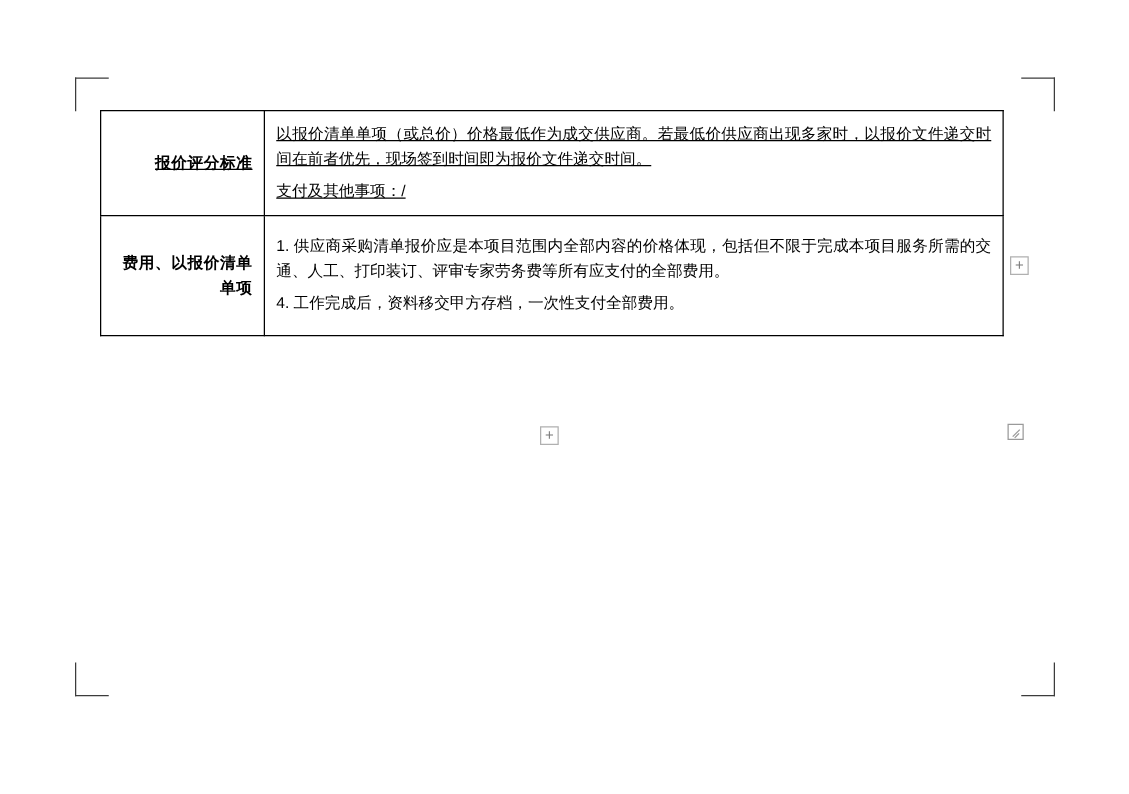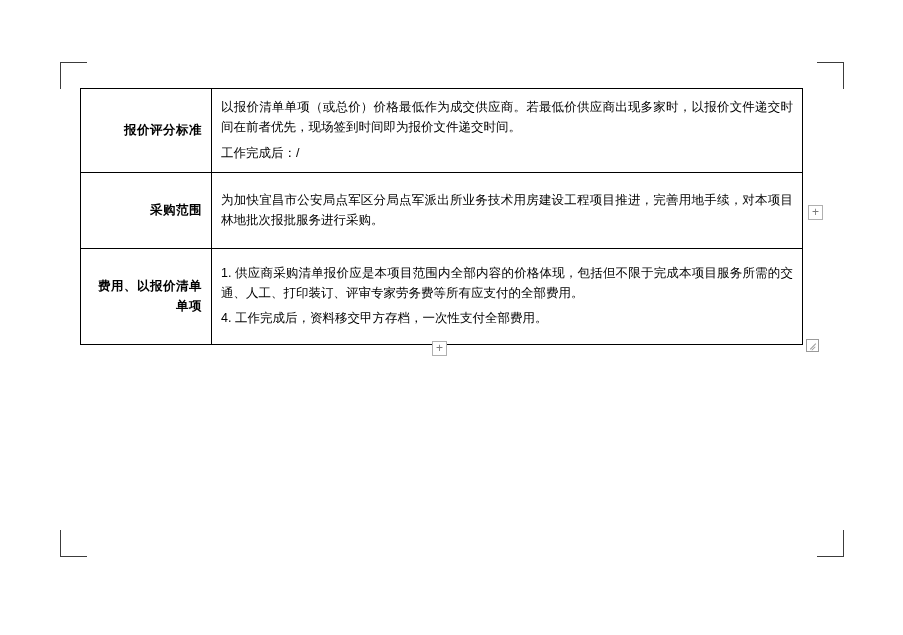--- a/index.html
+++ b/index.html
@@ -60,21 +60,21 @@
   .content-cell {
     text-align: justify;
     font-family: "Liberation Sans", sans-serif;
   }
   .content-cell p {
     margin: 0;
   }
   .content-cell p + p {
     margin-top: 5px;
   }
-  .row-tall-1 td { height: 62px; }
+  .row-tall-1 td { height: 62px; text-decoration: underline; }
   .row-tall-2 td { height: 58px; }
   .row-tall-3 td { height: 78px; }
 
   
   .plus-handle {
     position: absolute;
     width: 15px;
     height: 15px;
     background: #ffffff;
     border: 1px solid #b0b0b0;
@@ -130,27 +130,21 @@
   <div class="crop tr"></div>
   <div class="crop bl"></div>
   <div class="crop br"></div>
 
   <table class="doc-table">
     <tbody>
       <tr class="row-tall-1">
         <td class="label-cell">报价评分标准</td>
         <td class="content-cell">
           <p>以报价清单单项（或总价）价格最低作为成交供应商。若最低价供应商出现多家时，以报价文件递交时间在前者优先，现场签到时间即为报价文件递交时间。</p>
-          <p>工作完成后：/</p>
-        </td>
-      </tr>
-      <tr class="row-tall-2">
-        <td class="label-cell">采购范围</td>
-        <td class="content-cell">
-          <p>为加快宜昌市公安局点军区分局点军派出所业务技术用房建设工程项目推进，完善用地手续，对本项目林地批次报批服务进行采购。</p>
+          <p>支付及其他事项：/</p>
         </td>
       </tr>
       <tr class="row-tall-3">
         <td class="label-cell">费用、以报价清单单项</td>
         <td class="content-cell">
           <p>1. 供应商采购清单报价应是本项目范围内全部内容的价格体现，包括但不限于完成本项目服务所需的交通、人工、打印装订、评审专家劳务费等所有应支付的全部费用。</p>
           <p>4. 工作完成后，资料移交甲方存档，一次性支付全部费用。</p>
         </td>
       </tr>
     </tbody>

